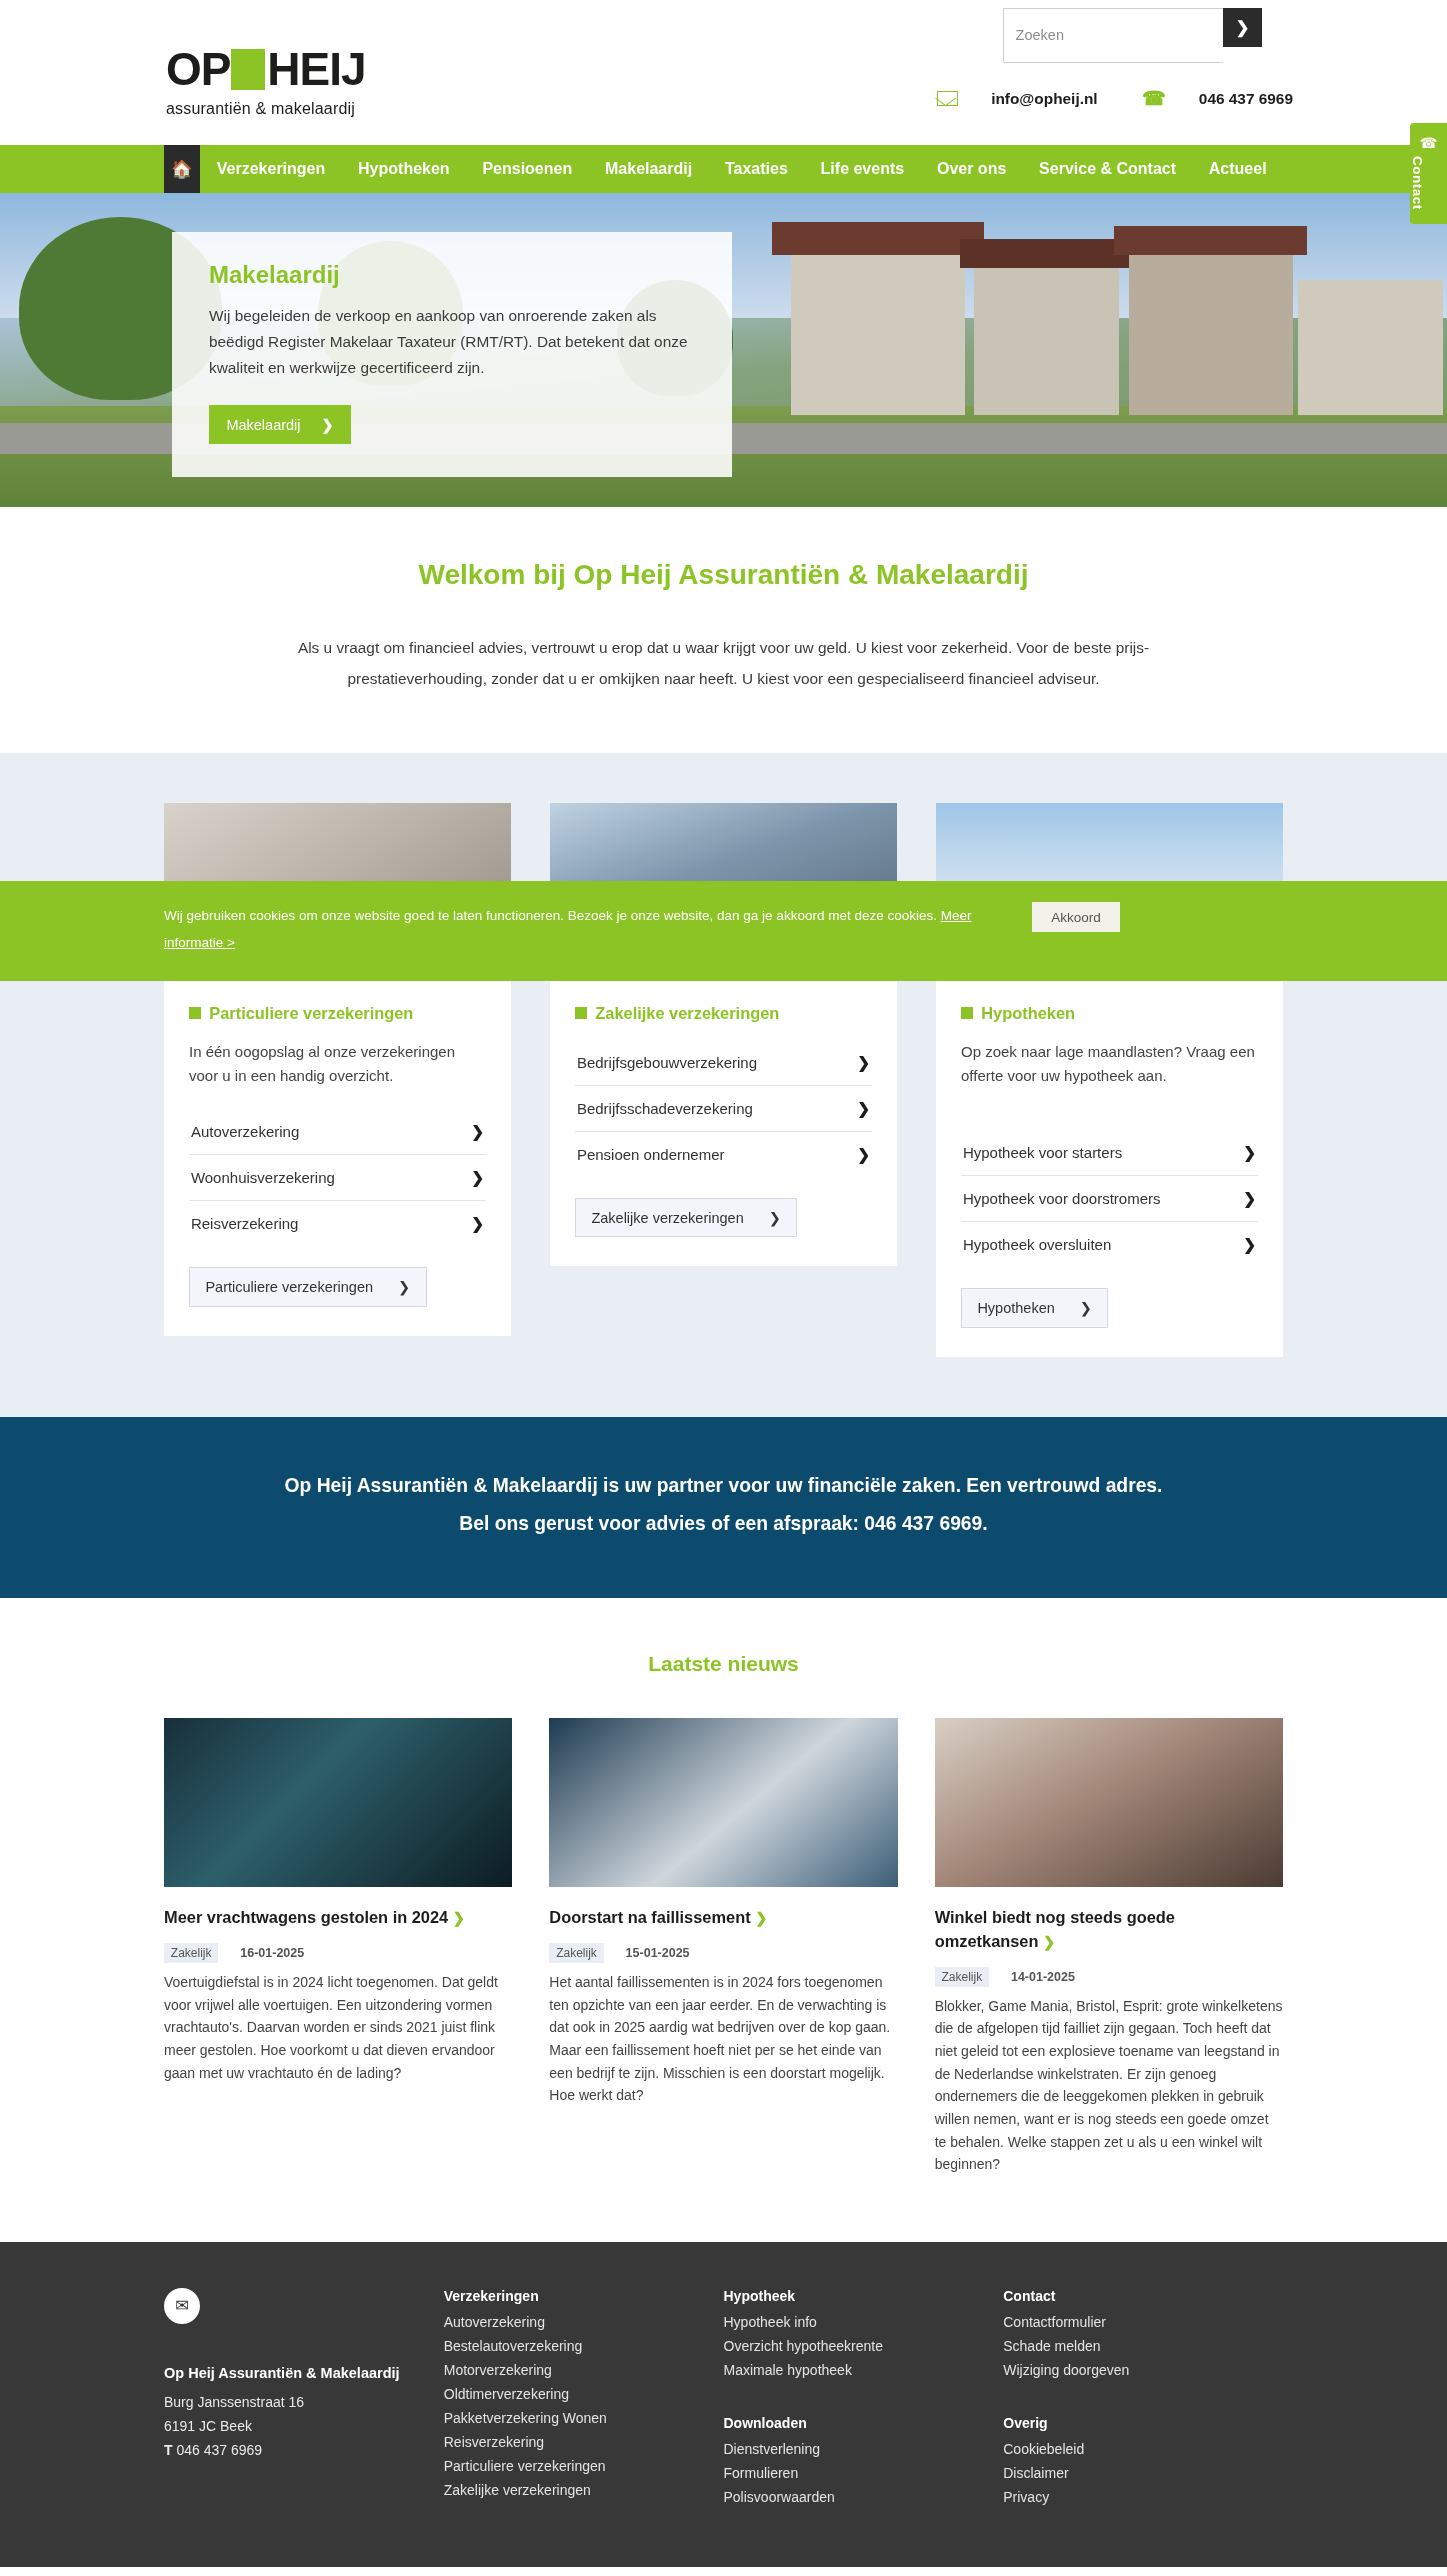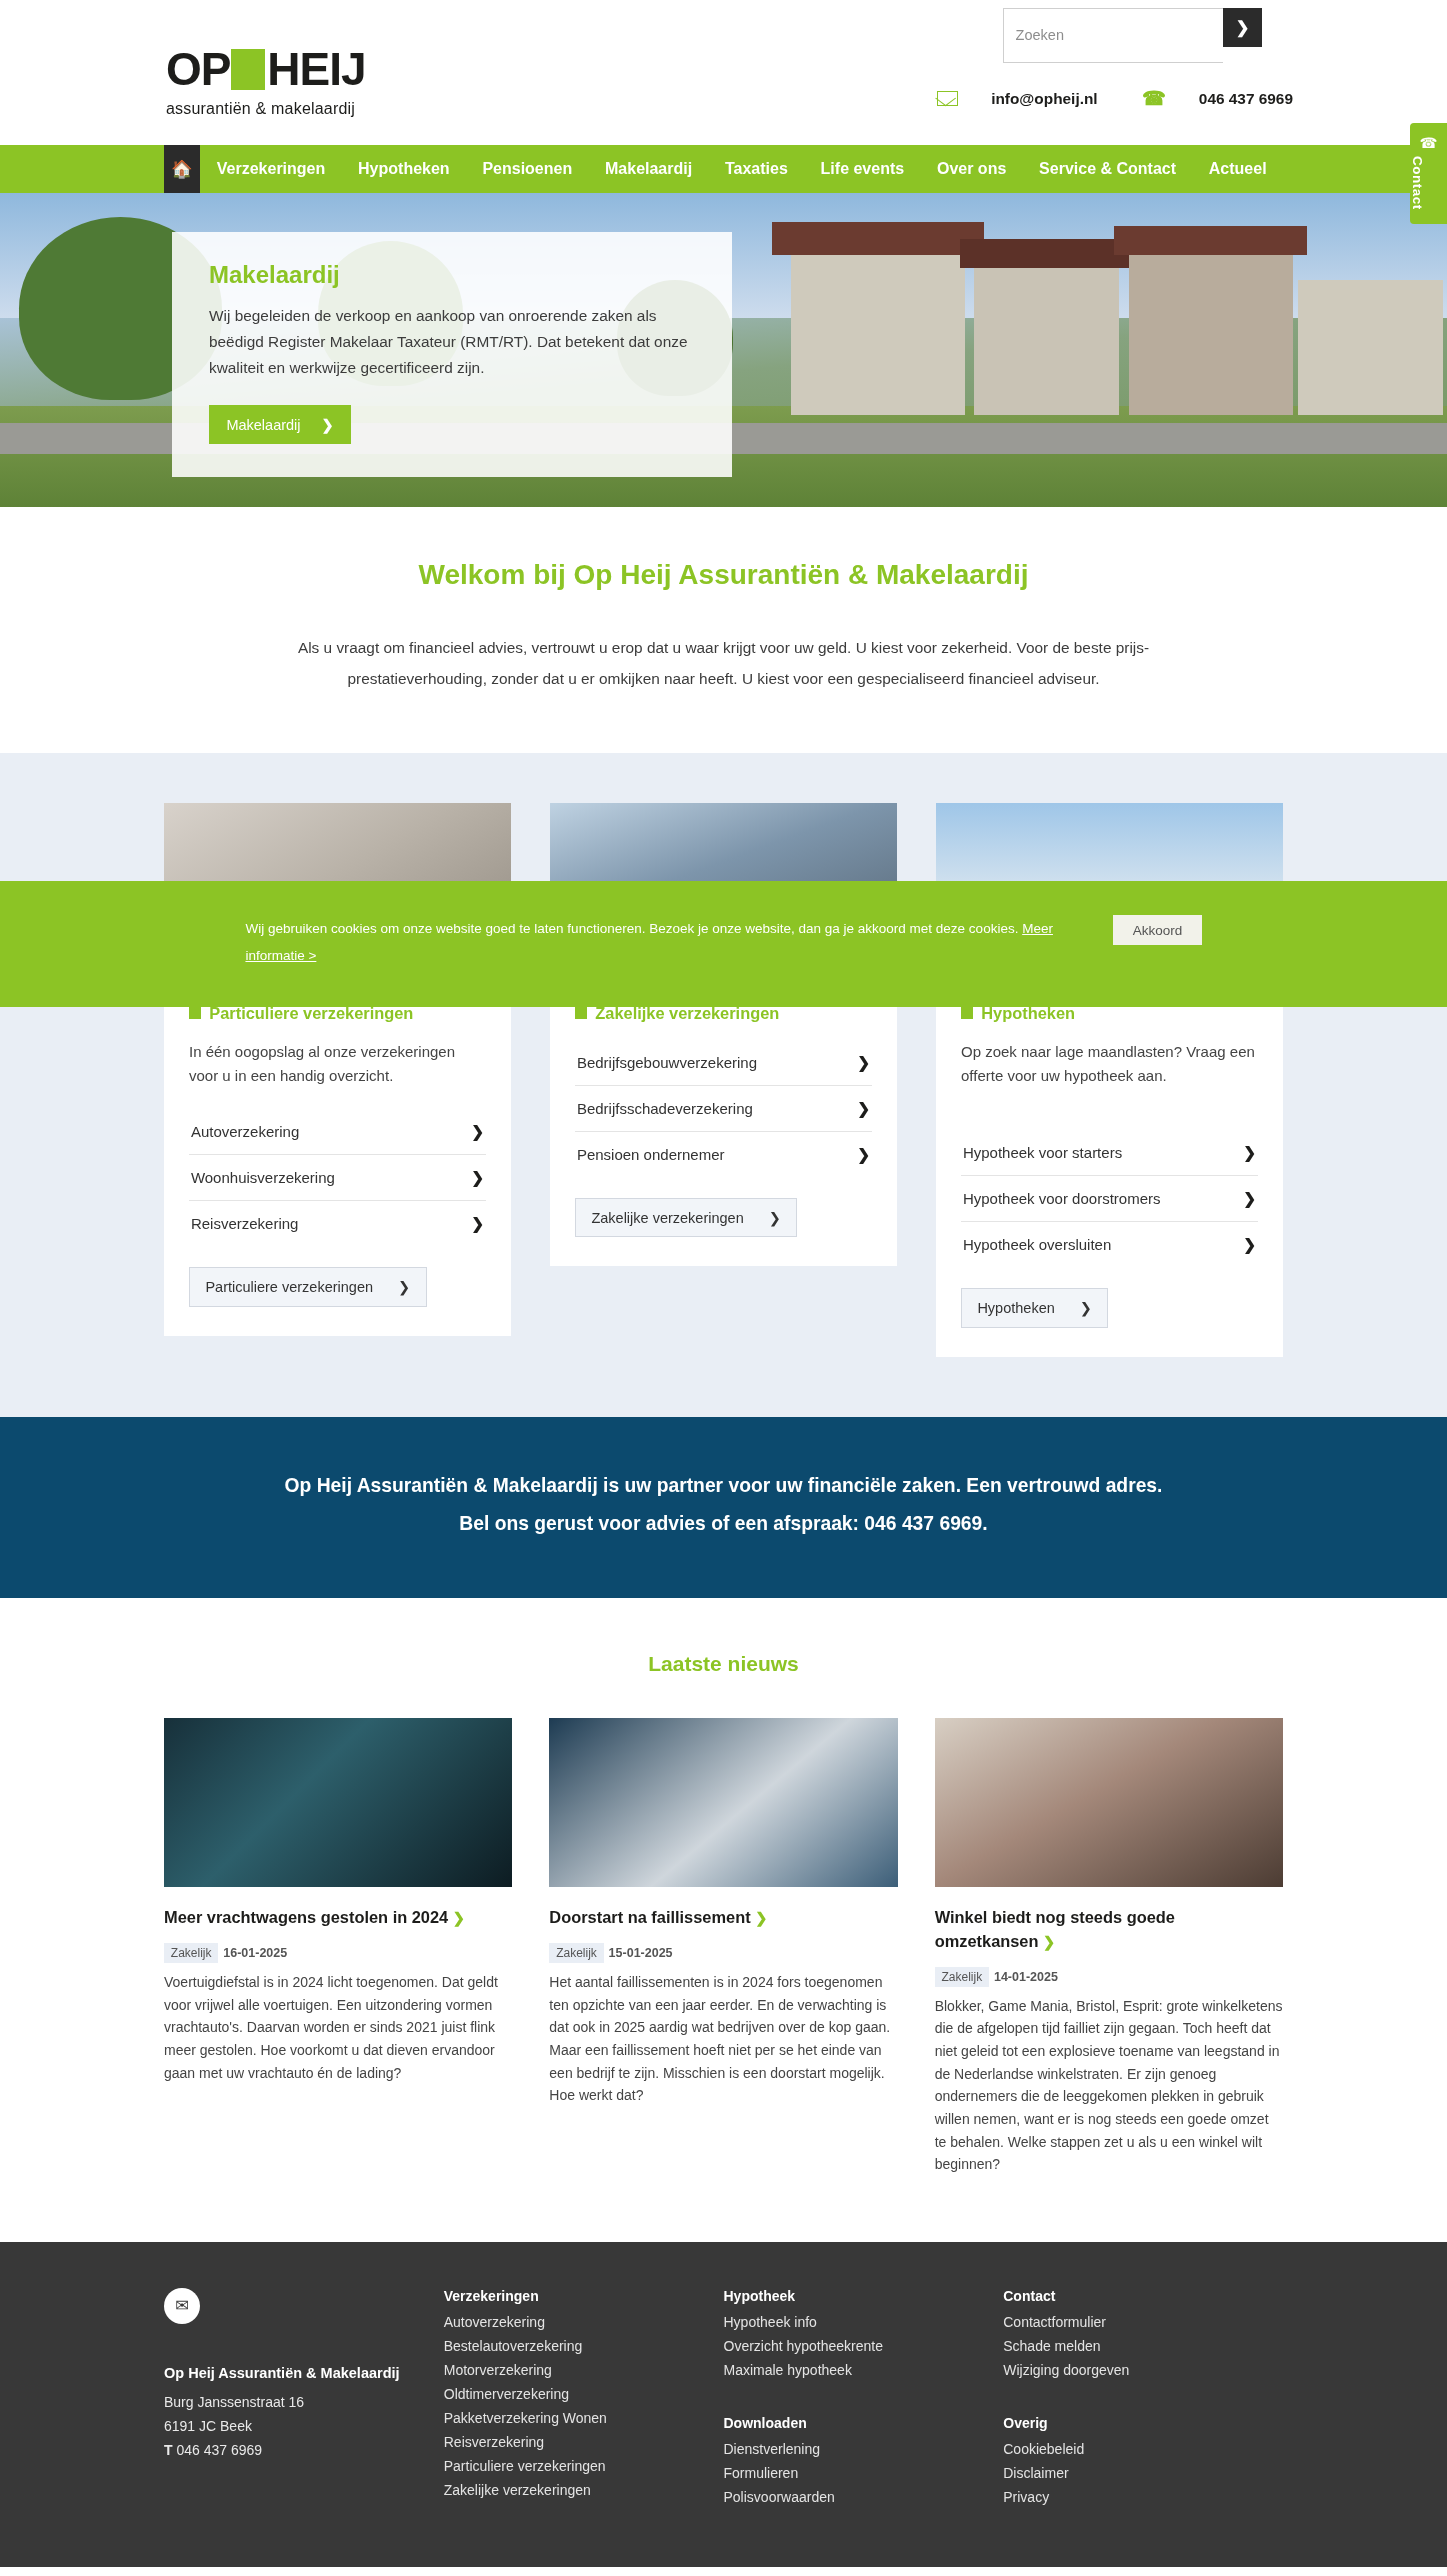--- a/index.html
+++ b/index.html
@@ -183,21 +183,21 @@
   .ncard { width: 349px; }
   .nimg { height: 169px; width: 100%; }
   .nimg1 { background: linear-gradient(135deg,#17303a 0%, #2d5f6b 40%, #0d1c22 100%); }
   .nimg2 { background: linear-gradient(140deg,#1d3b52 0%, #cfd6dc 55%, #3c5e78 100%); }
   .nimg3 { background: linear-gradient(150deg,#d8cfc4 0%, #a4887a 45%, #4c3c33 100%); }
   .ntitle {
     font-size: 16.4px; font-weight: bold; color: #1d1d1b;
     margin: 19.3px 0 13.5px 0; line-height: 1.45;
   }
   .ntitle .chev { color: #8cc425; font-size: 14.5px; }
-  .nmeta { display: flex; align-items: center; gap: 5px; margin-bottom: 7.7px; text-align: center; }
+  .nmeta { display: flex; align-items: center; gap: 22px; margin-bottom: 7.7px; text-align: center; }
   .tag {
     background: #e9eef5; color: #555; font-size: 12px;
     padding: 2.9px 6.8px;
   }
   .ndate { font-size: 12.5px; color: #555; font-weight: bold; }
   .nbody { font-size: 14px; line-height: 1.62; color: #444; }
 
   
   footer { background: #383838; color: #fff; padding: 46px 0 58px 0; }
   .f-inner { width: 1119px; margin: 0 auto; display: flex; }
@@ -217,22 +217,22 @@
     text-decoration: none; line-height: 1.72; cursor: pointer;
   }
 
   
   .cookiebar {
     position: absolute; left: 0; top: 881px; width: 1447px;
     background: #8cc425; color: #fff; z-index: 60;
     padding: 21px 0 25px 0;
   }
   .cookie-inner {
-    width: 1119px; margin: 13px auto; display: flex;
-    align-items: flex-start; justify-content: center;
+    width: 1119px; margin: 0 auto; display: flex;
+    align-items: flex-start; justify-content: flex-start;
   }
   .cookie-text { font-size: 13.5px; line-height: 2.0; max-width: 868px; }
   .cookie-text a { color: #fff; text-decoration: underline; }
   .cookie-btn {
     background: #f2f2ea; color: #555; border: none;
     font-size: 13.5px; padding: 7.7px 19.3px; cursor: pointer;
     font-family: "Liberation Sans", sans-serif;
   }
 </style>
 </head>

